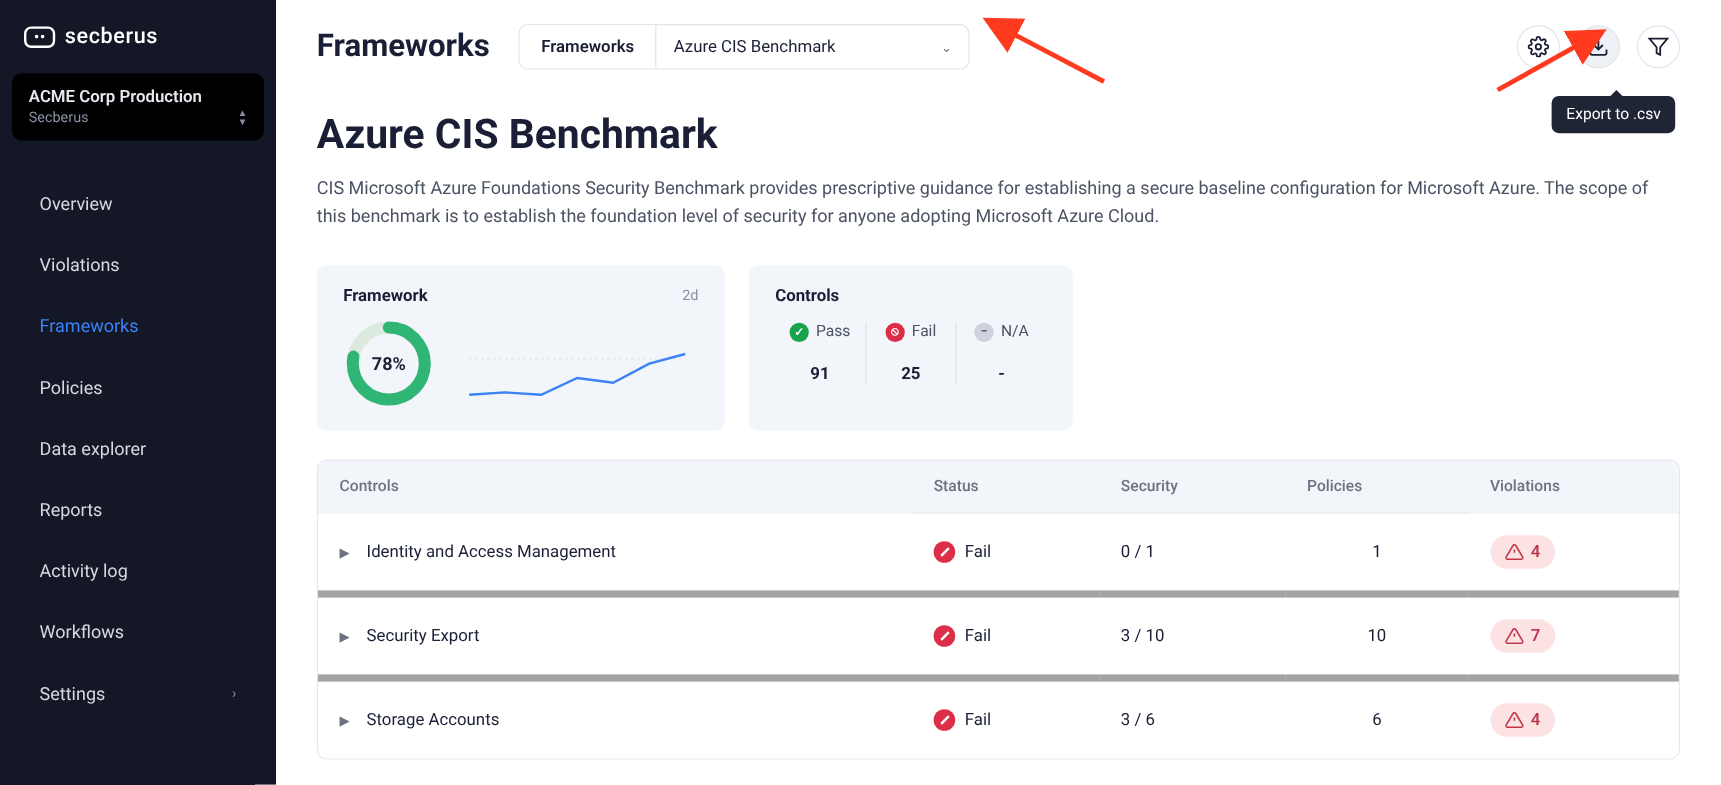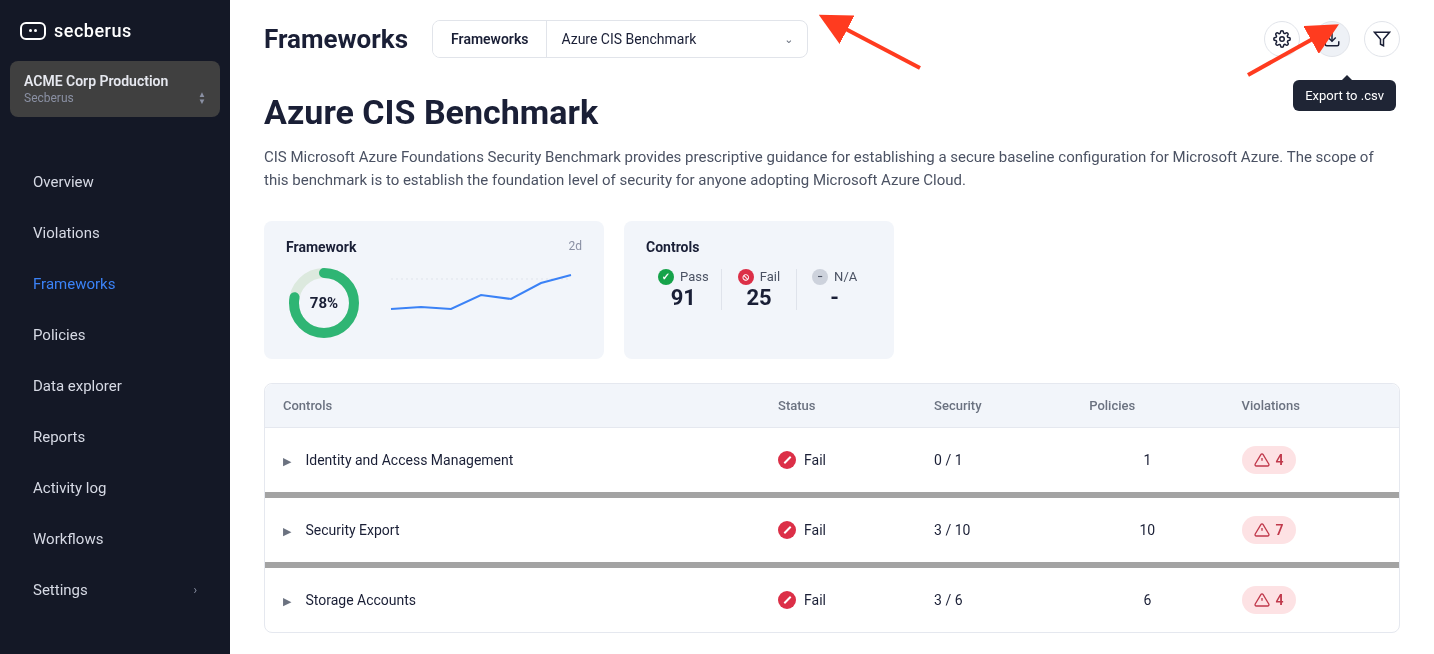--- a/index.html
+++ b/index.html
@@ -5,21 +5,21 @@
 * { box-sizing: border-box; margin: 0; padding: 0; }
 body { font-family: -apple-system, BlinkMacSystemFont, "Segoe UI", Roboto, sans-serif; background: #fff; color: #1a1f36; width: 1434px; height: 654px; overflow: hidden; }
 .layout { display: flex; height: 100%; }
 
 
 .sidebar { width: 230px; background: #141826; color: #fff; display: flex; flex-direction: column; padding: 20px 0; }
 .logo { display: flex; align-items: center; gap: 8px; padding: 0 20px 20px; }
 .logo-icon { width: 26px; height: 18px; border: 2px solid #fff; border-radius: 6px; display: flex; align-items: center; justify-content: center; gap: 2px; }
 .logo-icon::before, .logo-icon::after { content: ''; width: 3px; height: 3px; background: #fff; border-radius: 50%; }
 .logo-text { font-size: 18px; font-weight: 500; letter-spacing: 0.5px; }
-.org-selector { margin: 0 10px 36px; background: #404040; border-radius: 8px; padding: 12px 14px; display: flex; align-items: flex-end; justify-content: space-between; }
+.org-selector { margin: 0 10px 24px; background: #000000; border-radius: 8px; padding: 12px 14px; display: flex; align-items: flex-end; justify-content: space-between; }
 .org-title { font-size: 14px; font-weight: 600; color: #e6e8ef; }
 .org-sub { font-size: 12px; color: #8a90a3; margin-top: 2px; }
 .org-chevrons { display: flex; flex-direction: column; gap: 1px; color: #8a90a3; font-size: 8px; line-height: 6px; }
 .nav { display: flex; flex-direction: column; gap: 13px; padding: 10px 13px; }
 .nav-item { padding: 10px 20px; font-size: 15px; color: #d6d9e4; cursor: pointer; display: flex; align-items: center; justify-content: space-between;}
 .nav-item.active { color: #3b82f6; }
 .nav-item .chev { color:#8a90a3; font-size:12px;}
 
 
 .main { flex: 1; padding: 20px 34px; overflow: auto; position: relative; }
@@ -49,34 +49,34 @@
 .meta { margin-top: 18px; color: #4b5263; font-size: 15px; display: flex; gap: 24px; }
 .meta b { color: #1a1f36; font-weight: 700; }
 
 
 .cards { display: flex; gap: 20px; margin-top: 28px; }
 .card { background: #f2f5fa; border-radius: 8px; padding: 18px 22px; }
 .card.framework { width: 340px; }
 .card.controls { width: 270px; }
 .card h3 { font-size: 14px; font-weight: 700; }
 .card .badge-time { float: right; font-size: 12px; color: #8a90a3; }
-.fw-body { display: flex; align-items: flex-start; gap: 18px; margin-top: 10px; }
+.fw-body { display: flex; align-items: flex-end; gap: 18px; margin-top: 10px; }
 .donut { position: relative; width: 76px; height: 76px; }
 .donut svg { transform: rotate(-90deg);}
 .donut .pct { position:absolute; inset:0; display:flex; align-items:center; justify-content:center; font-weight:700; font-size:15px;}
 .spark { flex:1; height:56px; }
 .ctrl-row { display:flex; margin-top:14px; }
 .ctrl-col { flex:1; text-align:center; border-right:1px solid #dfe3eb; padding:0 6px;}
 .ctrl-col:last-child { border:none;}
 .ctrl-label { display:flex; align-items:center; justify-content:center; gap:6px; font-size:13px; color:#4b5263;}
 .dot { width:16px; height:16px; border-radius:50%; display:inline-flex; align-items:center; justify-content:center; color:#fff; font-size:10px; font-weight:700;}
 .dot.pass { background:#16a34a;}
 .dot.fail { background:#dc2f47;}
 .dot.na { background:#cdd2dc; color:#4b5263;}
-.ctrl-val { font-size:22px; font-weight:700; margin-top:0;}
+.ctrl-val { font-size:14px; font-weight:700; margin-top:19px;}
 
 
 .tbl { width:100%; border:1px solid #e5e8ef; border-radius:8px; margin-top:24px; border-collapse:separate; border-spacing:0; }
 .tbl th { background:#f2f5fa; color:#6b7280; font-weight:500; font-size:13px; text-align:left; padding:14px 18px; border-bottom:1px solid #e5e8ef;}
 .tbl th:first-child{ border-top-left-radius:8px;}
 .tbl th:last-child{ border-top-right-radius:8px;}
 .tbl td { padding:18px; border-bottom:6px solid #a3a3a3; font-size:14px;}
 .tbl tr:last-child td{border-bottom:none;}
 .expand { color:#6b7280; margin-right:14px; font-size:11px; display:inline-block;}
 .status-cell { display:flex; align-items:center; gap:8px;}

